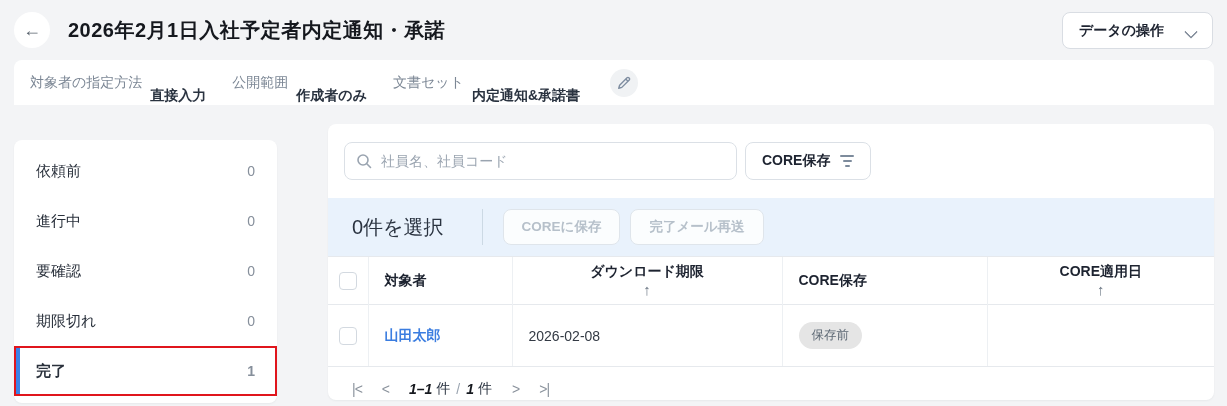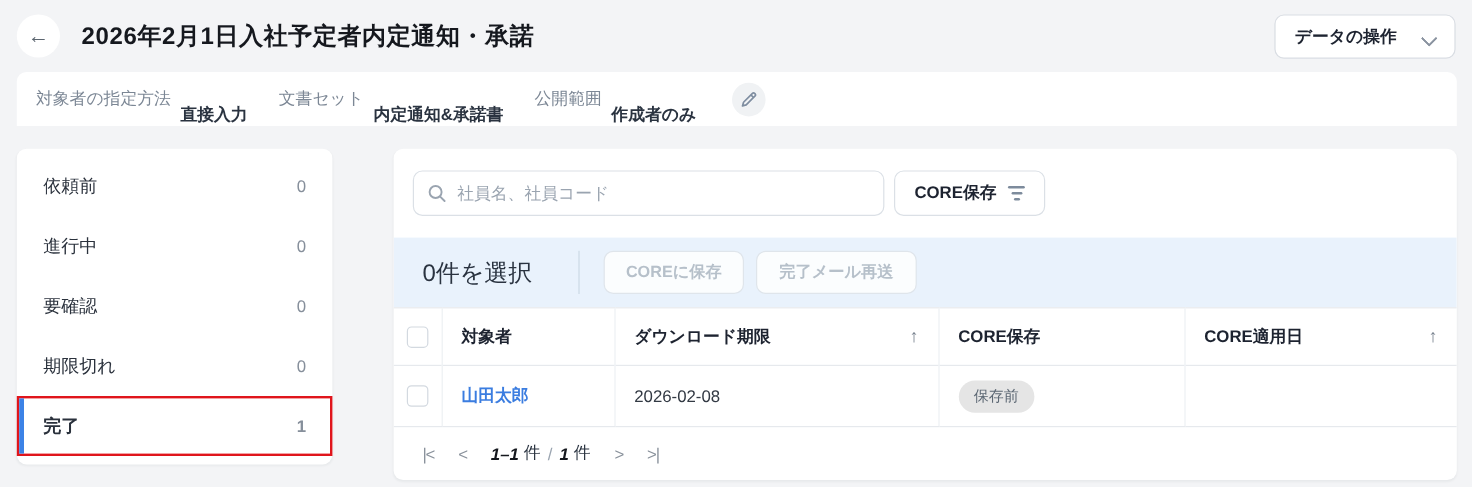--- a/index.html
+++ b/index.html
@@ -42,21 +42,21 @@
   .meta-pair { display:flex; align-items:center; margin-right:26px; }
   .meta-label { color:#7c8795; margin-right:8px; }
   .meta-value { color:#2a3340; font-weight:bold;margin-top:26px; }
   .edit-circle {
     width:28px; height:28px; border-radius:50%; background:#f0f2f4;
     display:flex; align-items:center; justify-content:center; cursor:pointer; margin-left:4px;
   }
 
   
   .sidebar {
-    position:absolute; left:14px; top:124px; width:263px; height:263px;
+    position:absolute; left:14px; top:140px; width:263px; height:263px;
     background:#ffffff; border-radius:8px; box-shadow:0 1px 2px rgba(20,30,40,.05);
     padding:6px 0; display:flex; flex-direction:column;
   }
   .side-item {
     height:50px; display:flex; align-items:center; justify-content:space-between;
     padding:0 22px; font-size:15px; color:#2a313c; cursor:pointer; position:relative;
   }
   .side-count { color:#868f9b; font-size:14px; }
   .side-item.selected { font-weight:bold; border:2px solid #e0151c; padding:0 20px; }
   .side-item.selected::before {
@@ -107,23 +107,23 @@
   .grid col.c-check { width:40px; }
   .grid col.c-target { width:144px; }
   .grid col.c-deadline { width:270px; }
   .grid col.c-core { width:205px; }
   .grid th, .grid td {
     border-top:1px solid #e6e9ed; border-left:1px solid #edf0f3;
     padding:0 16px; text-align:left; vertical-align:middle;
   }
   .grid th:first-child, .grid td:first-child { border-left:none; padding:0; }
   .grid th { height:48px; font-size:14px; font-weight:bold; color:#1d2330; }
-  .grid td { height:51px; font-size:14px; color:#333a44; }
+  .grid td { height:62px; font-size:14px; color:#333a44; }
   .grid tr.data-row td { border-bottom:1px solid #e6e9ed; }
-  .th-inner { display:flex; align-items:center; justify-content:space-between; }
+  .th-inner { display:flex; align-items:center; justify-content:space-between;flex-direction:column; }
   .sort-arrow { color:#6f7a87; font-size:15px; font-weight:normal; cursor:pointer; }
   .checkbox {
     width:18px; height:18px; border:1.5px solid #d3d9e0; border-radius:4px;
     background:#fff; margin:0 auto; cursor:pointer;
   }
   .person-link { color:#3b7de0; font-weight:bold; cursor:pointer; }
   .status-badge {
     display:inline-block; background:#e5e5e5; color:#5d6874;
     font-size:12.5px; padding:5px 13px; border-radius:999px;
   }
@@ -153,26 +153,26 @@
     <span class="chev"></span>
   </div>
 </div>
 
 <div class="metabar">
   <div class="meta-pair">
     <span class="meta-label">対象者の指定方法</span>
     <span class="meta-value">直接入力</span>
   </div>
   <div class="meta-pair">
+    <span class="meta-label">公開範囲</span>
+    <span class="meta-value">作成者のみ</span>
+  </div>
+  <div class="meta-pair">
     <span class="meta-label">文書セット</span>
     <span class="meta-value">内定通知&amp;承諾書</span>
-  </div>
-  <div class="meta-pair">
-    <span class="meta-label">公開範囲</span>
-    <span class="meta-value">作成者のみ</span>
   </div>
   <div class="edit-circle">
     <svg width="14" height="14" viewBox="0 0 16 16">
       <path d="M2 14 L3 10.5 L11.5 2 A1.4 1.4 0 0 1 13.5 2 L14 2.5 A1.4 1.4 0 0 1 14 4.5 L5.5 13 Z" fill="none" stroke="#7e8da0" stroke-width="1.6" stroke-linejoin="round"></path>
       <line x1="10" y1="3.5" x2="12.5" y2="6" stroke="#7e8da0" stroke-width="1.6"></line>
     </svg>
   </div>
 </div>
 
 <div class="sidebar">

